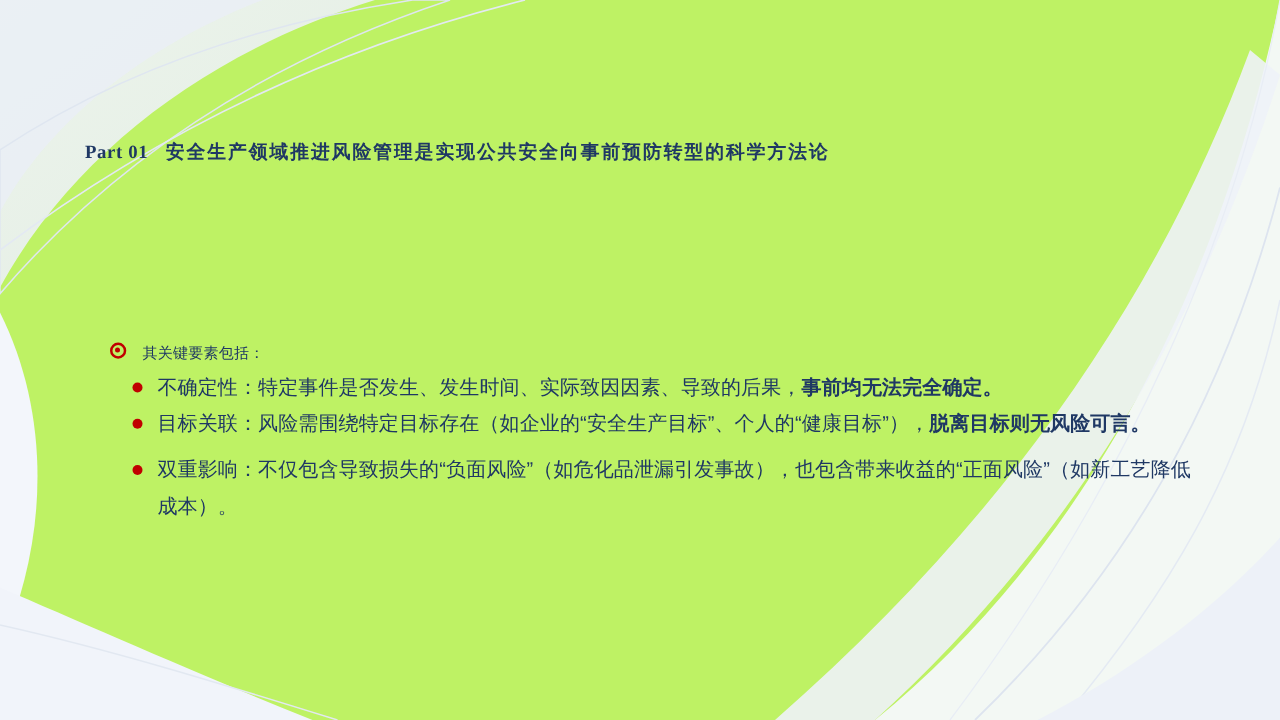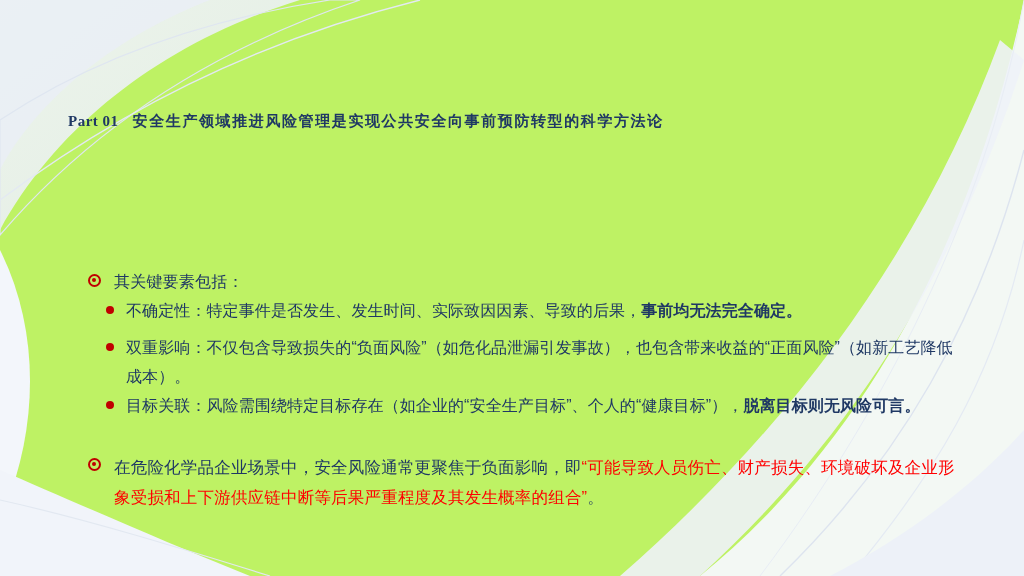--- a/index.html
+++ b/index.html
@@ -84,21 +84,21 @@
     letter-spacing: 0.2px;
   }
 
   
   .block {
     position: absolute;
   }
   .lvl1 {
     position: relative;
     padding-left: 28px;
-    font-size: 16px;
+    font-size: 12px;
     color: #1f3864;
     line-height: 28px;
     letter-spacing: 0.2px;
   }
   .lvl1 .ring {
     position: absolute;
     left: 2px;
     top: 6px;
     width: 13px;
     height: 13px;
@@ -212,33 +212,27 @@
       <div class="lvl1">
         <span class="ring"></span>
         <span>其关键要素包括：</span>
       </div>
 
       <div class="lvl2">
         <span class="dot"></span>
         <span>不确定性：特定事件是否发生、发生时间、实际致因因素、导致的后果，</span><span class="hang-bold">事前均无法完全确定。</span>
       </div>
 
+      <div class="lvl2">
+        <span class="dot"></span>
+        <span>目标关联：风险需围绕特定目标存在（如企业的“安全生产目标”、个人的“健康目标”），</span><span class="hang-bold">脱离目标则无风险可言。</span>
+      </div>
+
       <div class="lvl2" style="margin-top:8px;">
         <span class="dot"></span>
         <span>双重影响：不仅包含导致损失的“负面风险”（如危化品泄漏引发事故），也包含带来收益的“正面风险”（如新工艺降低成本）。</span>
       </div>
 
-      <div class="lvl2">
-        <span class="dot"></span>
-        <span>目标关联：风险需围绕特定目标存在（如企业的“安全生产目标”、个人的“健康目标”），</span><span class="hang-bold">脱离目标则无风险可言。</span>
-      </div>
-
     </div>
 
-    <div class="block" id="final-note">
-      <div class="lvl1">
-        <span class="ring"></span>
-        <span>在危险化学品企业场景中，安全风险通常更聚焦于负面影响，即</span><span class="red-text">“可能导致人员伤亡、财产损失、环境破坏及企业形象受损和上下游供应链中断等后果严重程度及其发生概率的组合”</span><span>。</span>
-      </div>
-    </div>
 
   </div>
 </div>
 
 </body></html>

